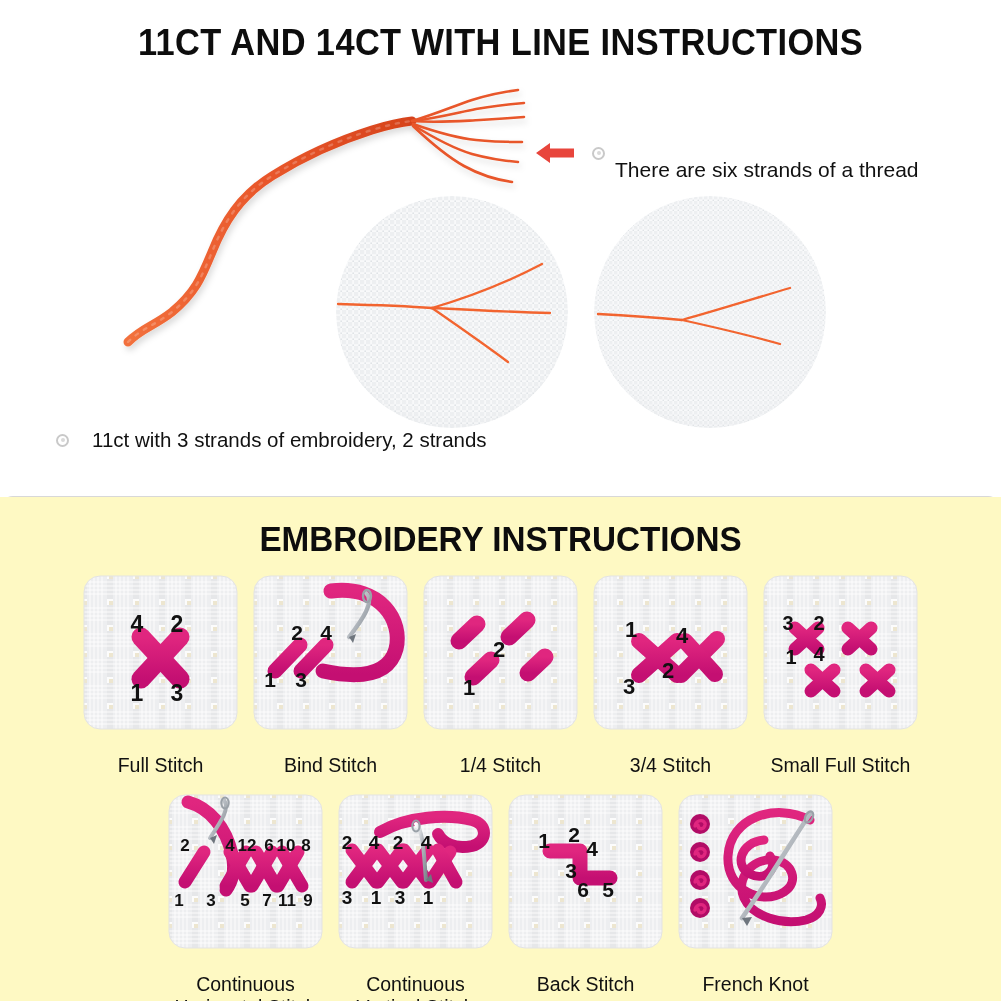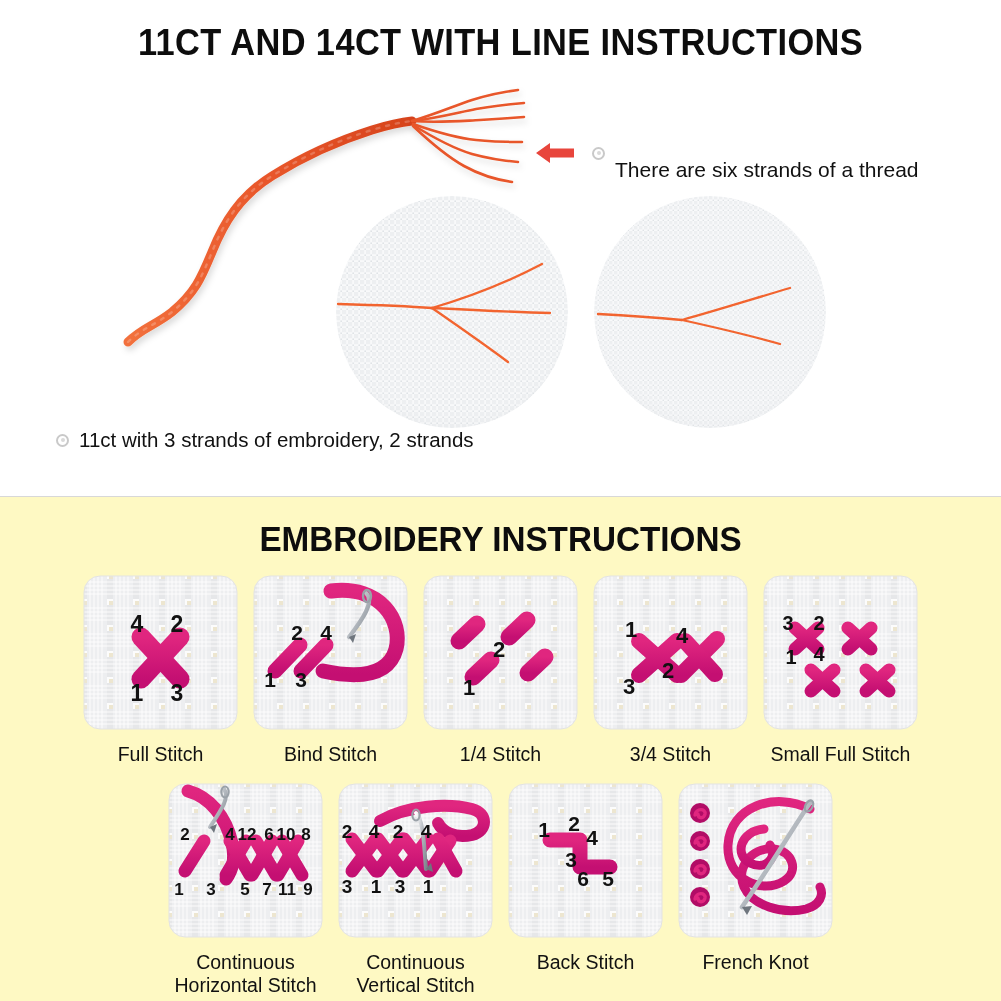--- a/index.html
+++ b/index.html
@@ -5,21 +5,21 @@
 <style>
   html,body{margin:0;padding:0;}
   body{
     width:1001px;height:1001px;background:#ffffff;
     font-family:"Liberation Sans", sans-serif;
     color:#111;overflow:hidden;position:relative;
   }
   .page{position:relative;width:1001px;height:1001px;}
 
   
-  .sec1{position:relative;height:497px;width:1001px;overflow:hidden;}
+  .sec1{position:relative;height:497px;width:1001px;overflow:hidden;border-radius:13px;}
   .title1{
     position:absolute;left:0;top:22px;width:1001px;text-align:center;
     font-size:37px;font-weight:bold;letter-spacing:.4px;
     font-family:"Liberation Sans", sans-serif;
     transform:scaleX(.93);transform-origin:50% 50%;
     color:#0d0d0d;
   }
 
   
   .thread-photo{position:absolute;left:120px;top:80px;width:430px;height:300px;}
@@ -36,42 +36,42 @@
   .bullet::after{content:"";position:absolute;left:50%;top:50%;width:4px;height:4px;
     margin:-2px 0 0 -2px;border-radius:50%;background:#d9d9d9;}
   .note-text{font-size:21px;color:#111;white-space:nowrap;margin-top:34px;}
 
   
   .fabric-circle{position:absolute;border-radius:50%;overflow:hidden;}
   .fab-l{left:336px;top:196px;width:232px;height:232px;}
   .fab-r{left:594px;top:196px;width:232px;height:232px;}
 
   .captions{position:absolute;left:0;top:428px;width:1001px;height:45px;}
-  .cap{position:absolute;display:flex;align-items:center;}
+  .cap{position:absolute;display:flex;align-items:center;gap:13px;}
   .cap-l{left:56px;top:0;}
   .cap-r{left:544px;top:0;}
   .cap-text{font-size:20.5px;color:#111;white-space:nowrap;}
 
   .divider{position:absolute;left:0;top:496px;width:1001px;height:1px;background:#d8d8d8;}
 
   
   .sec2{position:absolute;left:0;top:497px;width:1001px;height:504px;background:#fef9c3;}
   .title2{
     position:absolute;left:0;top:22px;width:1001px;text-align:center;
     font-size:35px;font-weight:bold;color:#0d0d0d;
     transform:scaleX(.95);transform-origin:50% 50%;
   }
   .grid{position:absolute;left:0;top:78px;width:1001px;}
   .srow{display:flex;justify-content:center;gap:15px;}
   .srow.r2{margin-top:17px;}
   .cell{width:155px;display:flex;flex-direction:column;align-items:center;}
   .tile{width:155px;height:155px;position:relative;}
   .tile svg{display:block;border-radius:16px;}
   .cell-label{
-    margin-top:13px;font-size:19.5px;line-height:23px;color:#111;text-align:center;
+    margin-top:24px;font-size:19.5px;line-height:23px;color:#111;text-align:center;
     white-space:pre-line;
   }
 </style>
 </head>
 <body>
 
 <div class="page">
 
   <div class="sec1">
 

